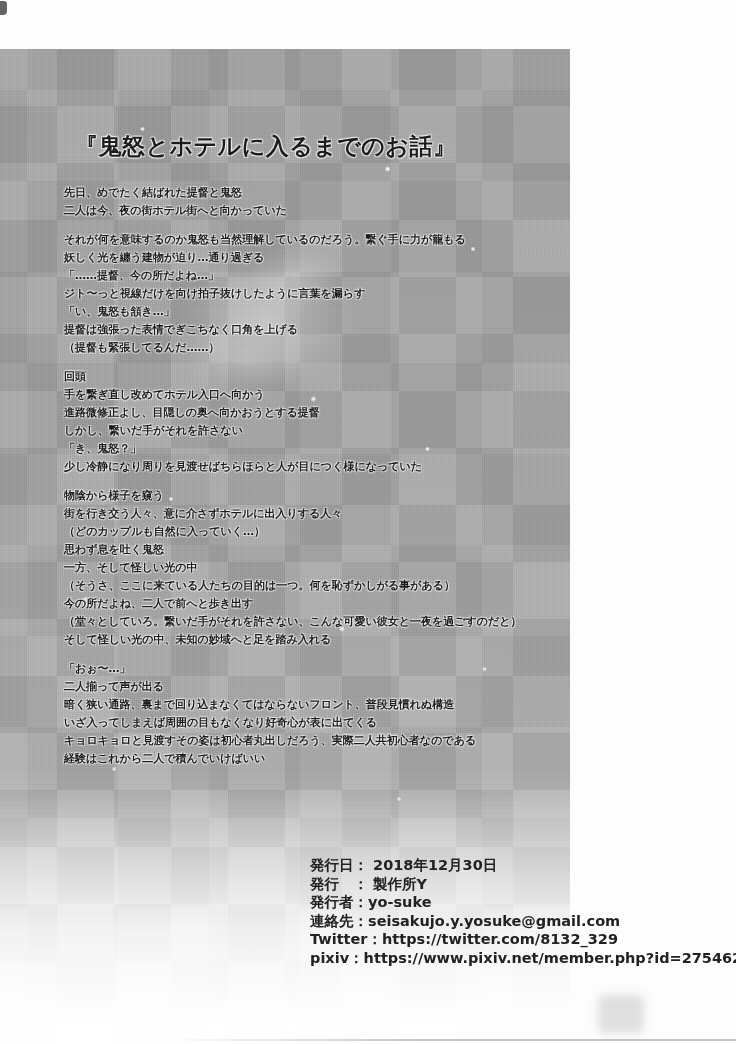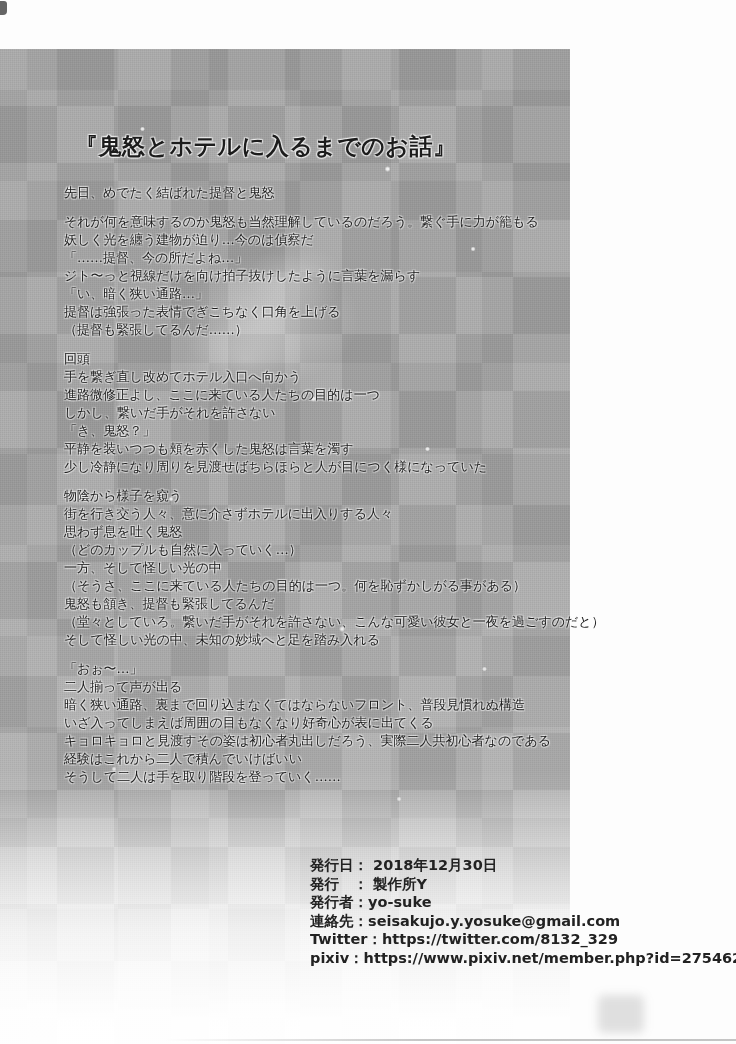--- a/index.html
+++ b/index.html
@@ -85,22 +85,22 @@
     font-size: 23px;
     font-weight: bold;
     letter-spacing: 0.5px;
     margin: 0 0 24px 11px;
     line-height: 27px;
     text-shadow: -1px -1px 1px rgba(255,255,255,0.65), 1px -1px 1px rgba(255,255,255,0.65),
                  -1px 1px 1px rgba(255,255,255,0.65), 1px 1px 1px rgba(255,255,255,0.65);
   }
   .para { margin: 0 0 11px 0; }
   .line {
-    font-size: 13px;
-    font-weight: normal;
+    font-size: 11px;
+    font-weight: bold;
     line-height: 18px;
     white-space: nowrap;
     text-shadow: -1px -1px 1px rgba(255,255,255,0.55), 1px -1px 1px rgba(255,255,255,0.55),
                  -1px 1px 1px rgba(255,255,255,0.55), 1px 1px 1px rgba(255,255,255,0.55);
   }
   .colophon {
     position: absolute;
     left: 310px;
     top: 856px;
     color: #222222;
@@ -146,62 +146,61 @@
 
 <div class="sheet">
   <div class="corner-mark"></div>
 
   <div class="scan-area">
     <div class="text-layer">
       <div class="title">『鬼怒とホテルに入るまでのお話』</div>
 
       <div class="para">
         <div class="line">先日、めでたく結ばれた提督と鬼怒</div>
+        <div class="line">二人は今、夜の街ホテル街へと向かっていた</div>
       </div>
 
       <div class="para">
         <div class="line">それが何を意味するのか鬼怒も当然理解しているのだろう。繋ぐ手に力が籠もる</div>
-        <div class="line">妖しく光を纏う建物が迫り…今のは偵察だ</div>
+        <div class="line">妖しく光を纏う建物が迫り…通り過ぎる</div>
         <div class="line">「……提督、今の所だよね…」</div>
         <div class="line">ジト〜っと視線だけを向け拍子抜けしたように言葉を漏らす</div>
-        <div class="line">「い、暗く狭い通路…」</div>
+        <div class="line">「い、鬼怒も頷き…」</div>
         <div class="line">提督は強張った表情でぎこちなく口角を上げる</div>
         <div class="line">（提督も緊張してるんだ……）</div>
       </div>
 
       <div class="para">
         <div class="line">回頭</div>
         <div class="line">手を繋ぎ直し改めてホテル入口へ向かう</div>
-        <div class="line">進路微修正よし、ここに来ている人たちの目的は一つ</div>
+        <div class="line">進路微修正よし、目隠しの奥へ向かおうとする提督</div>
         <div class="line">しかし、繋いだ手がそれを許さない</div>
         <div class="line">「き、鬼怒？」</div>
-        <div class="line">平静を装いつつも頬を赤くした鬼怒は言葉を濁す</div>
         <div class="line">少し冷静になり周りを見渡せばちらほらと人が目につく様になっていた</div>
       </div>
 
       <div class="para">
         <div class="line">物陰から様子を窺う</div>
         <div class="line">街を行き交う人々、意に介さずホテルに出入りする人々</div>
+        <div class="line">（どのカップルも自然に入っていく…）</div>
         <div class="line">思わず息を吐く鬼怒</div>
-        <div class="line">（どのカップルも自然に入っていく…）</div>
         <div class="line">一方、そして怪しい光の中</div>
         <div class="line">（そうさ、ここに来ている人たちの目的は一つ。何を恥ずかしがる事がある）</div>
-        <div class="line">鬼怒も頷き、提督も緊張してるんだ</div>
+        <div class="line">今の所だよね、二人で前へと歩き出す</div>
         <div class="line">（堂々としていろ。繋いだ手がそれを許さない、こんな可愛い彼女と一夜を過ごすのだと）</div>
         <div class="line">そして怪しい光の中、未知の妙域へと足を踏み入れる</div>
       </div>
 
       <div class="para">
         <div class="line">「おぉ〜…」</div>
         <div class="line">二人揃って声が出る</div>
         <div class="line">暗く狭い通路、裏まで回り込まなくてはならないフロント、普段見慣れぬ構造</div>
         <div class="line">いざ入ってしまえば周囲の目もなくなり好奇心が表に出てくる</div>
         <div class="line">キョロキョロと見渡すその姿は初心者丸出しだろう、実際二人共初心者なのである</div>
         <div class="line">経験はこれから二人で積んでいけばいい</div>
-        <div class="line">そうして二人は手を取り階段を登っていく……</div>
       </div>
     </div>
   </div>
 
   <div class="colophon">
     <div class="cline">発行日： 2018年12月30日</div>
     <div class="cline">発行　： 製作所Y</div>
     <div class="cline">発行者：yo-suke</div>
     <div class="cline">連絡先：seisakujo.y.yosuke@gmail.com</div>
     <div class="cline">Twitter：https://twitter.com/8132_329</div>

